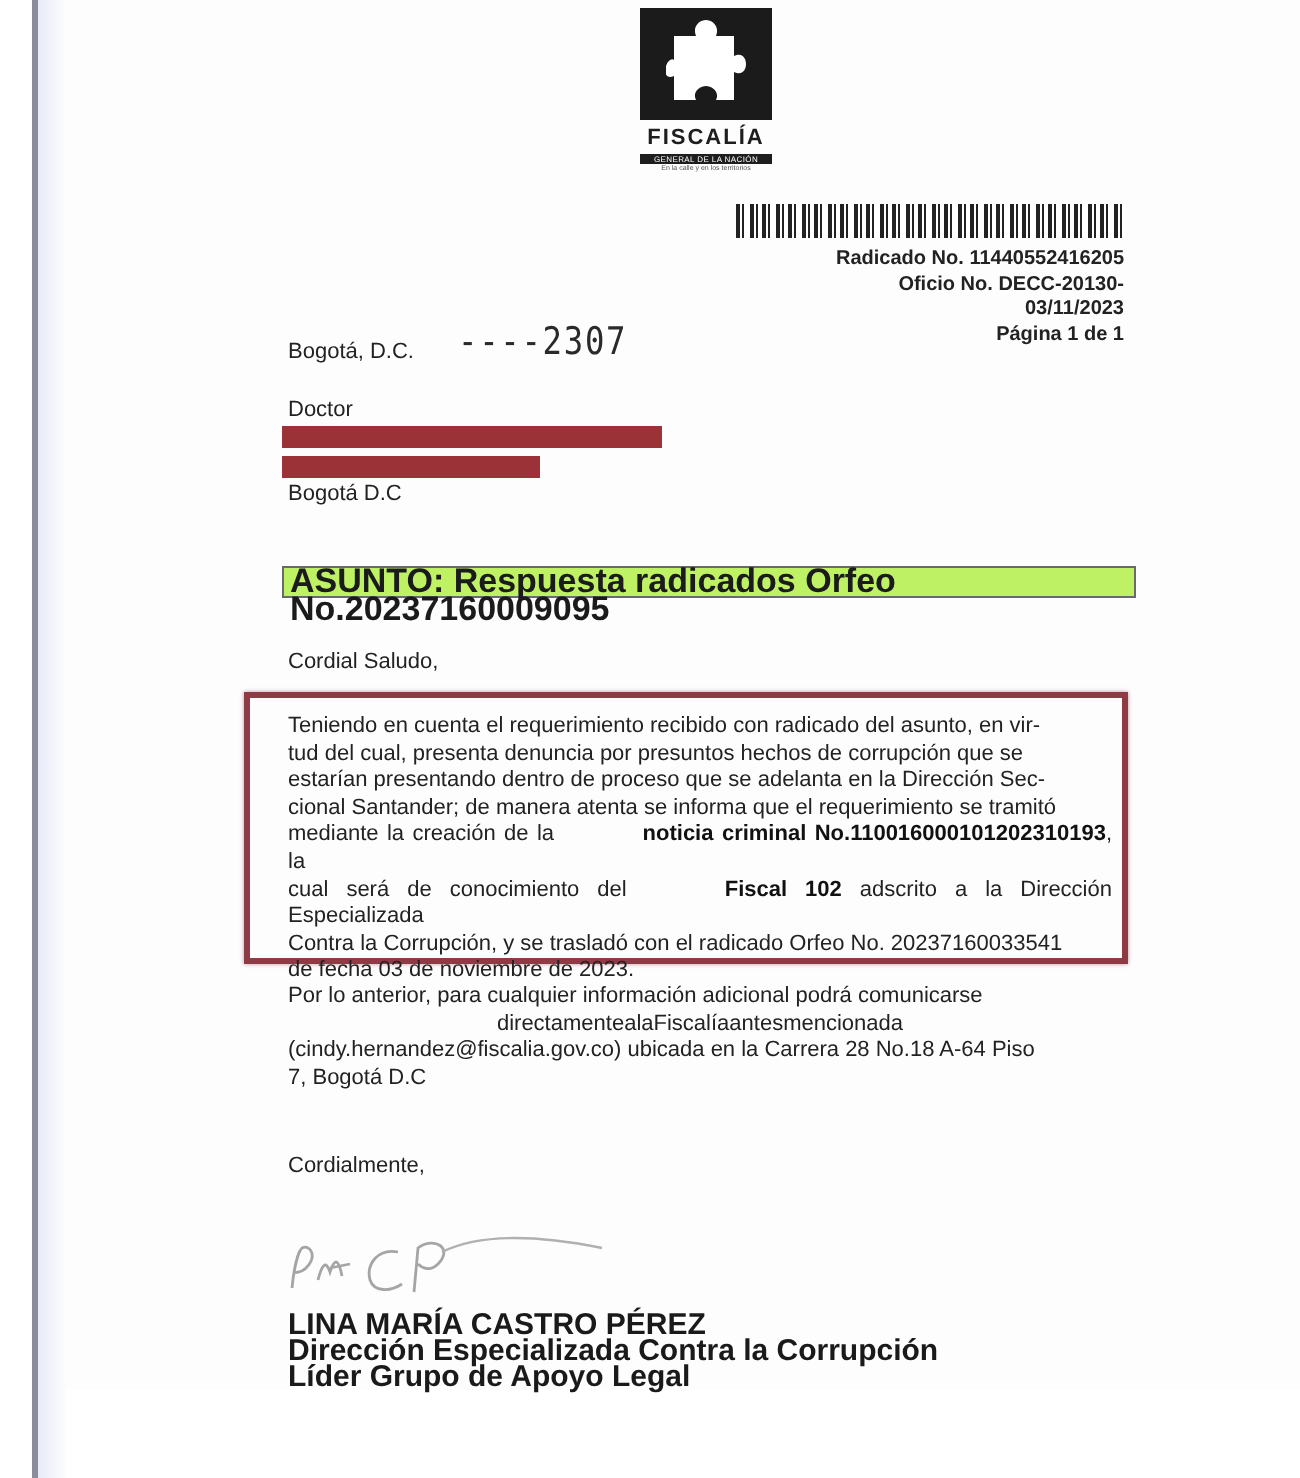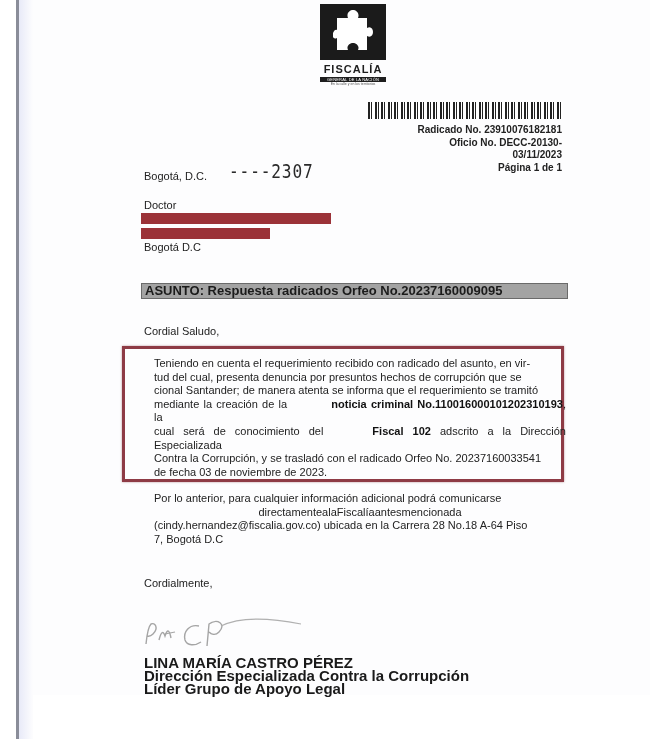--- a/index.html
+++ b/index.html
@@ -62,33 +62,33 @@
     position: absolute; left: 213px; top: 160px;
     font-family: "DejaVu Sans Mono", monospace; font-size: 19px; color: #2a2a2a;
     letter-spacing: 1px; transform: scaleX(0.85); transform-origin: left;
   }
   .redact {
     position: absolute; background: #9b3238;
   }
 
   .asunto {
     position: absolute; left: 125px; top: 283px; width: 422px; height: 14px;
-    border: 1px solid #6a6a6a; background: #a3a3a3;
-    font-size: 13px; font-weight: bold; line-height: 14px; padding-left: 3px;
+    border: 1px solid #6a6a6a; background: #bef264;
+    font-size: 17px; font-weight: bold; line-height: 14px; padding-left: 3px;
     color: #1b1b1b; box-sizing: content-box;
   }
 
   .highlight-box {
     position: absolute; left: 106px; top: 346px; width: 442px; height: 136px;
     border: 3px solid #8e3b45; box-sizing: border-box;
     box-shadow: 0 0 2px rgba(120,40,50,0.5);
   }
   .para {
     position: absolute; left: 128px; width: 412px; font-size: 11px;
-    line-height: 13.6px; color: #222; text-align: justify; margin-left: 10px;
+    line-height: 13.6px; color: #222; text-align: justify;
   }
   .para b { color: #111; padding-left: 40px; }
   .p-words { display: flex; justify-content: center; }
 
   .signature {
     position: absolute; left: 125px; top: 612px; width: 170px; height: 40px;
   }
   .sig-block {
     position: absolute; left: 128px; top: 656px; font-size: 15px;
     font-weight: bold; line-height: 13px; color: #1a1a1a;
@@ -108,21 +108,21 @@
         <path fill="#ffffff" d="M4 8 H15 C13 3 17 0 20 0 C23 0 27 3 25 8 H34 V18 C38 16 40 19 40 22 C40 25 38 28 34 26 V40 H25 C27 36 23 33 20 33 C17 33 13 36 15 40 H4 V28 C0 30 -1 26 0 23 C1 20 3 19 4 20 Z"></path>
       </svg>
     </div>
     <div class="logo-name">FISCALÍA</div>
     <div class="logo-sub">GENERAL DE LA NACIÓN</div>
     <div class="logo-tag">En la calle y en los territorios</div>
   </div>
 
   <div class="barcode"></div>
   <div class="ref">
-    <div>Radicado No.  23910076182181</div>
+    <div>Radicado No.  11440552416205</div>
     <div>Oficio No. DECC-20130-</div>
     <div>03/11/2023</div>
     <div>Página 1 de 1</div>
   </div>
 
   <div class="txt" style="left:128px; top:170px;">Bogotá, D.C.</div>
   <div class="stamp">----2307</div>
 
   <div class="txt" style="left:128px; top:199px;">Doctor</div>
   <div class="redact" style="left:125px; top:213px; width:190px; height:11px;"></div>
@@ -130,20 +130,21 @@
   <div class="txt" style="left:128px; top:241px;">Bogotá D.C</div>
 
   <div class="asunto">ASUNTO: Respuesta radicados Orfeo No.20237160009095</div>
 
   <div class="txt" style="left:128px; top:325px;">Cordial Saludo,</div>
 
   <div class="highlight-box"></div>
   <div class="para" style="top:357px;">
     <div>Teniendo en cuenta el requerimiento recibido con radicado del asunto, en vir-</div>
     <div>tud del cual, presenta denuncia por presuntos hechos de corrupción que se</div>
+    <div>estarían presentando dentro de proceso que se adelanta en la Dirección Sec-</div>
     <div>cional Santander; de manera atenta se informa que el requerimiento se tramitó</div>
     <div>
       <span>mediante la creación de la </span><b>noticia criminal No.110016000101202310193</b><span>, la</span>
     </div>
     <div>
       <span>cual será de conocimiento del </span><b>Fiscal 102</b><span> adscrito a la Dirección Especializada</span>
     </div>
     <div>Contra la Corrupción, y se trasladó con el radicado Orfeo No. 20237160033541</div>
     <div>de fecha 03 de noviembre de 2023.</div>
   </div>

